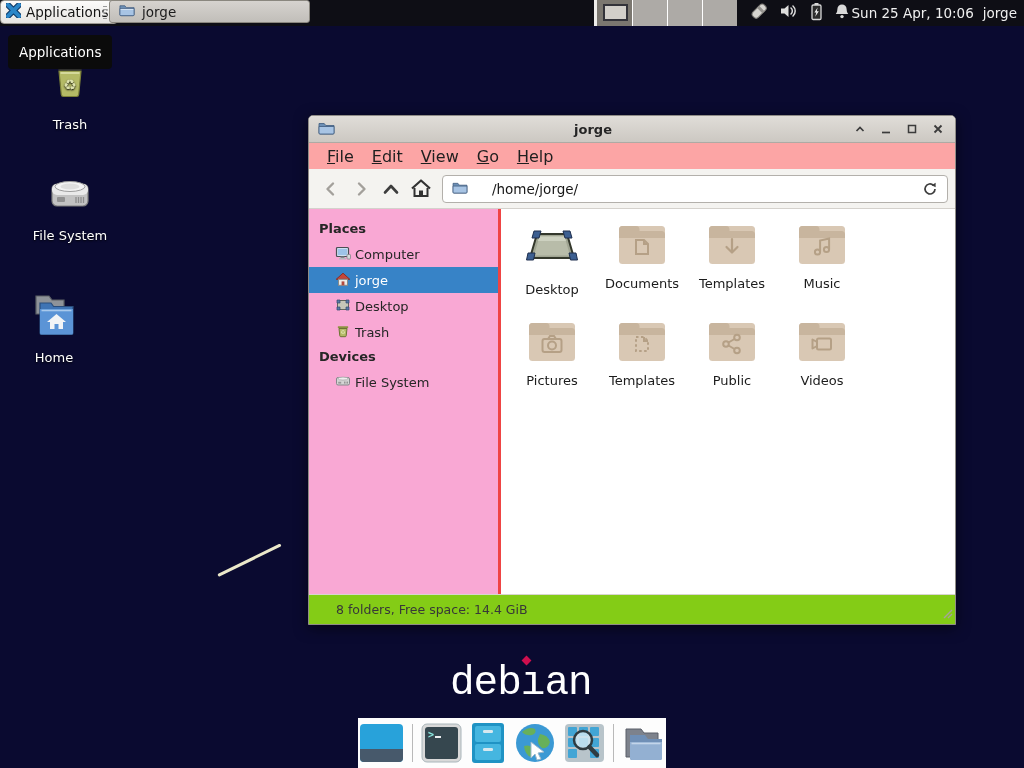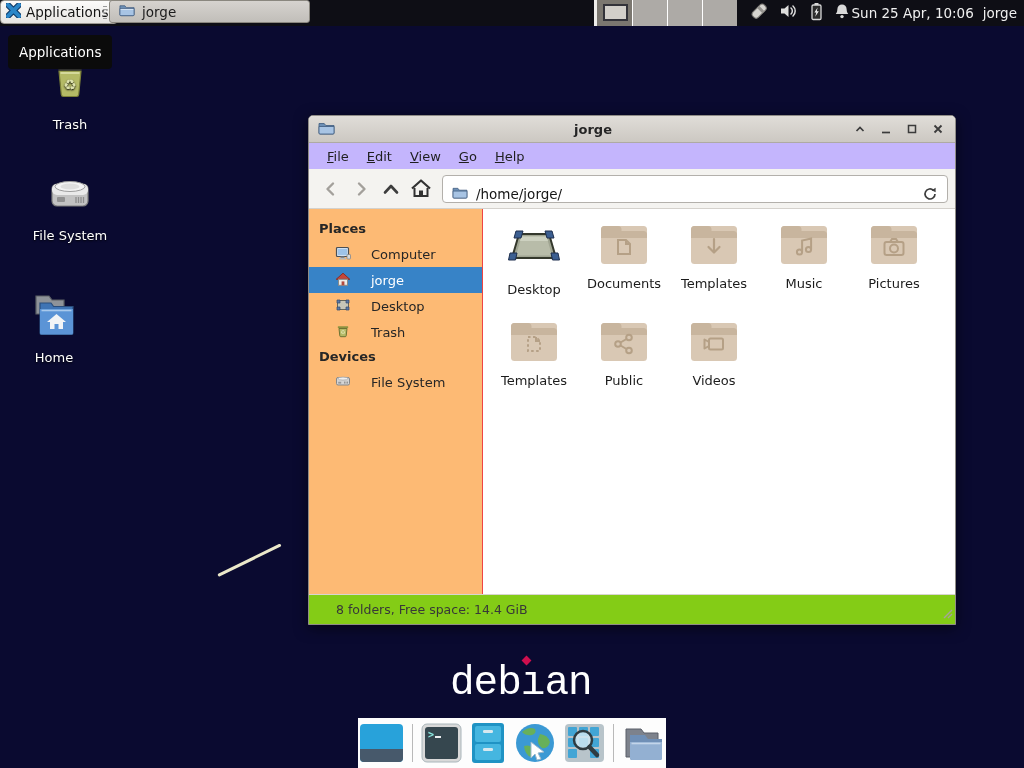--- a/index.html
+++ b/index.html
@@ -42,33 +42,33 @@
 
   
   .window { position:absolute; left:308px; top:115px; width:648px; height:510px; background:#fff;
             border:1px solid #8f8c86; border-radius:5px 5px 0 0; box-shadow:0 3px 14px rgba(0,0,0,.55);
             z-index:20; display:flex; flex-direction:column; }
   .titlebar { height:27px; background:linear-gradient(#e0ddd8,#ccc8c2); border-bottom:1px solid #aeaaa4;
               border-radius:4px 4px 0 0; display:flex; align-items:center; padding:0 9px; }
   .titlebar .title { flex:1; text-align:center; font-weight:bold; font-size:13px; color:#252525; }
   .win-controls { display:flex; align-items:center; gap:9px; }
   .win-btn { width:17px; height:17px; display:flex; align-items:center; justify-content:center; }
-  .menubar { height:26px; background:#c4b5fd; display:flex; align-items:center; padding-left:9px; font-size:13px; color:#1f1f1f; }
+  .menubar { height:26px; background:#fca5a5; display:flex; align-items:center; padding-left:9px; font-size:16px; color:#1f1f1f; }
   .menu-item { padding:4px 9px; }
   .mn { text-decoration:underline; }
   .toolbar { height:40px; background:#f4f3f0; border-bottom:1px solid #d4d1cc; display:flex; align-items:center; padding:0 7px; }
   .tool-btn { width:30px; height:30px; display:flex; align-items:center; justify-content:center; }
   .pathbar { flex:1; height:28px; margin-left:6px; background:#fff; border:1px solid #b3b0ab; border-radius:4px;
-             display:flex; align-items:flex-end; gap:8px; padding:0 9px; font-size:13.5px; color:#151515; }
+             display:flex; align-items:center; gap:24px; padding:0 9px; font-size:13.5px; color:#151515; }
   .pathbar .reload { margin-left:auto; display:flex; }
   .content { flex:1; display:flex; min-height:0; }
-  .sidebar { width:174px; background:#fdba74; border-right:1px solid #ef4444; padding-top:8px;
+  .sidebar { width:192px; background:#f9a8d4; border-right:3px solid #ef4444; padding-top:8px;
              font-size:13px; color:#262626; }
   .side-header { font-weight:bold; padding:4px 10px; height:24px; }
-  .side-item { height:26px; display:flex; align-items:center; gap:20px; padding-left:26px; }
+  .side-item { height:26px; display:flex; align-items:center; gap:4px; padding-left:26px; }
   .side-item.selected { background:#3783c7; color:#fff; }
   .files { flex:1; background:#fff; padding:13px 0 0 6px; display:flex; flex-wrap:wrap; align-content:flex-start; }
   .file-tile { width:90px; height:97px; display:flex; flex-direction:column; align-items:center; gap:7px;
                font-size:13px; color:#1c1c1c; }
   .statusbar { height:30px; background:#84cc16; border-top:1px solid #d8d5d0; display:flex; align-items:center;
                padding-left:27px; font-size:12.5px; color:#383838; position:relative; }
   .grip { position:absolute; right:2px; bottom:2px; }
 
   
   .debian { position:absolute; left:450px; top:660px; font-family:Liberation Mono, monospace;

